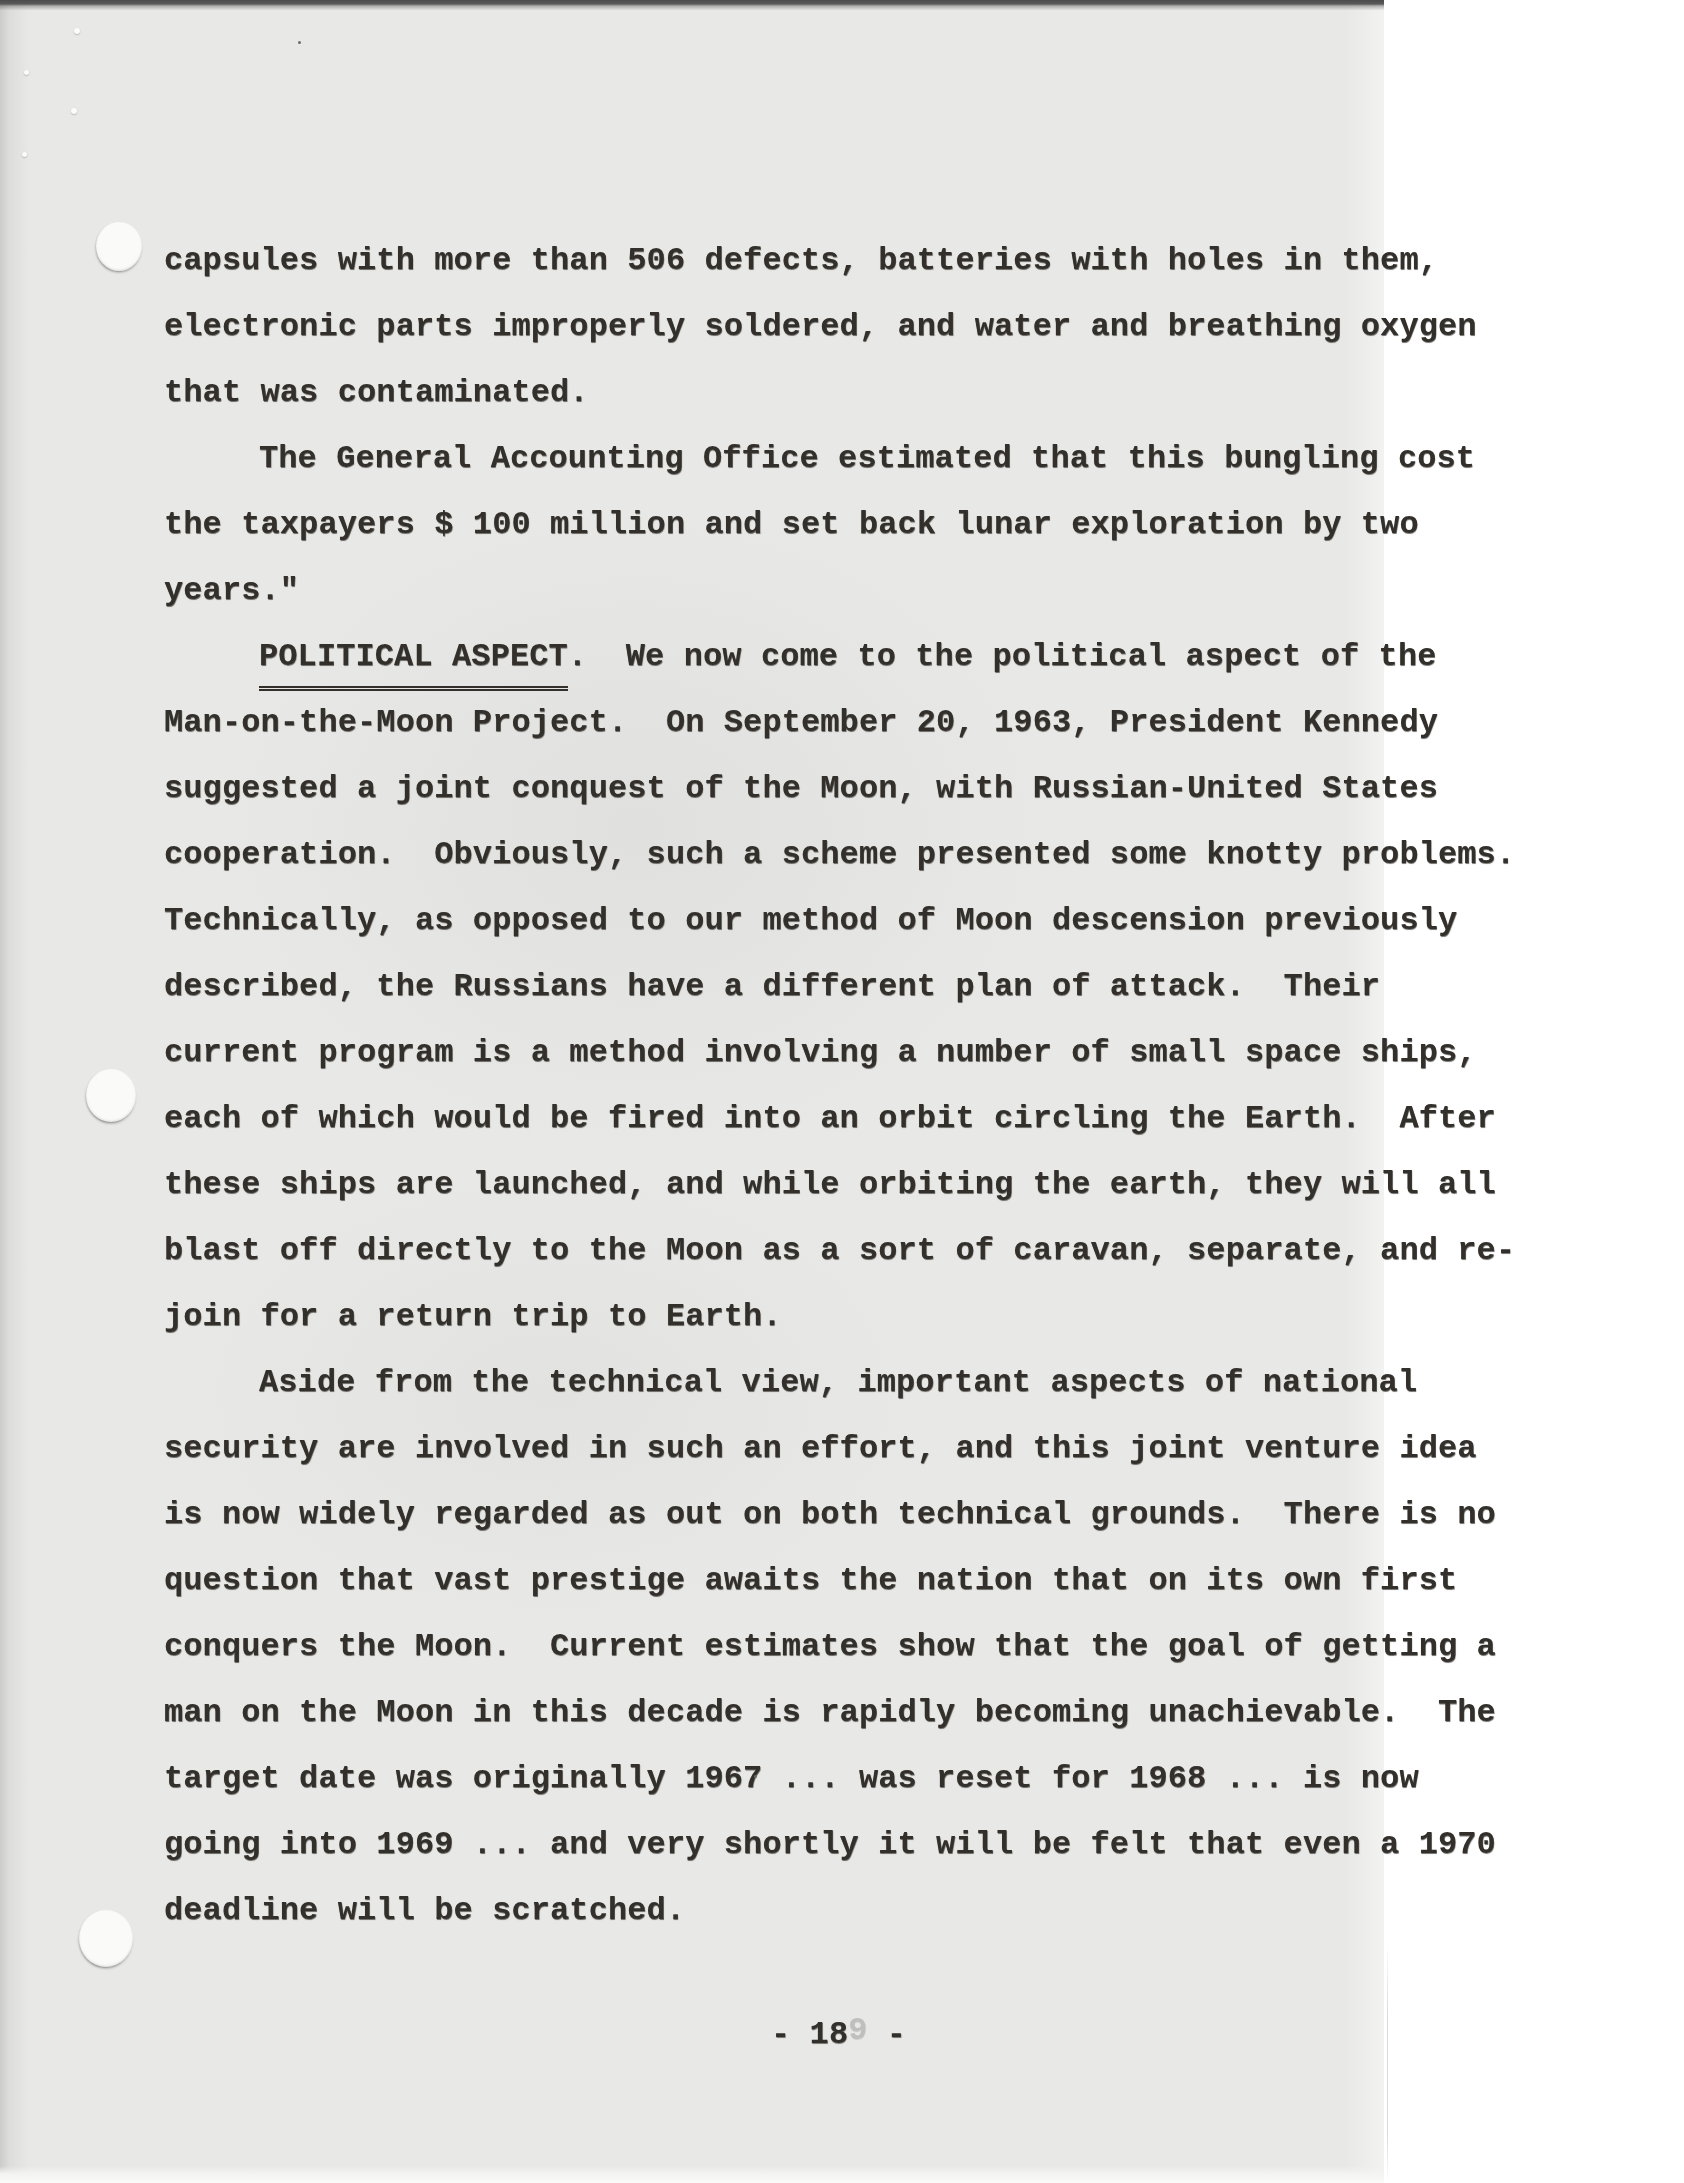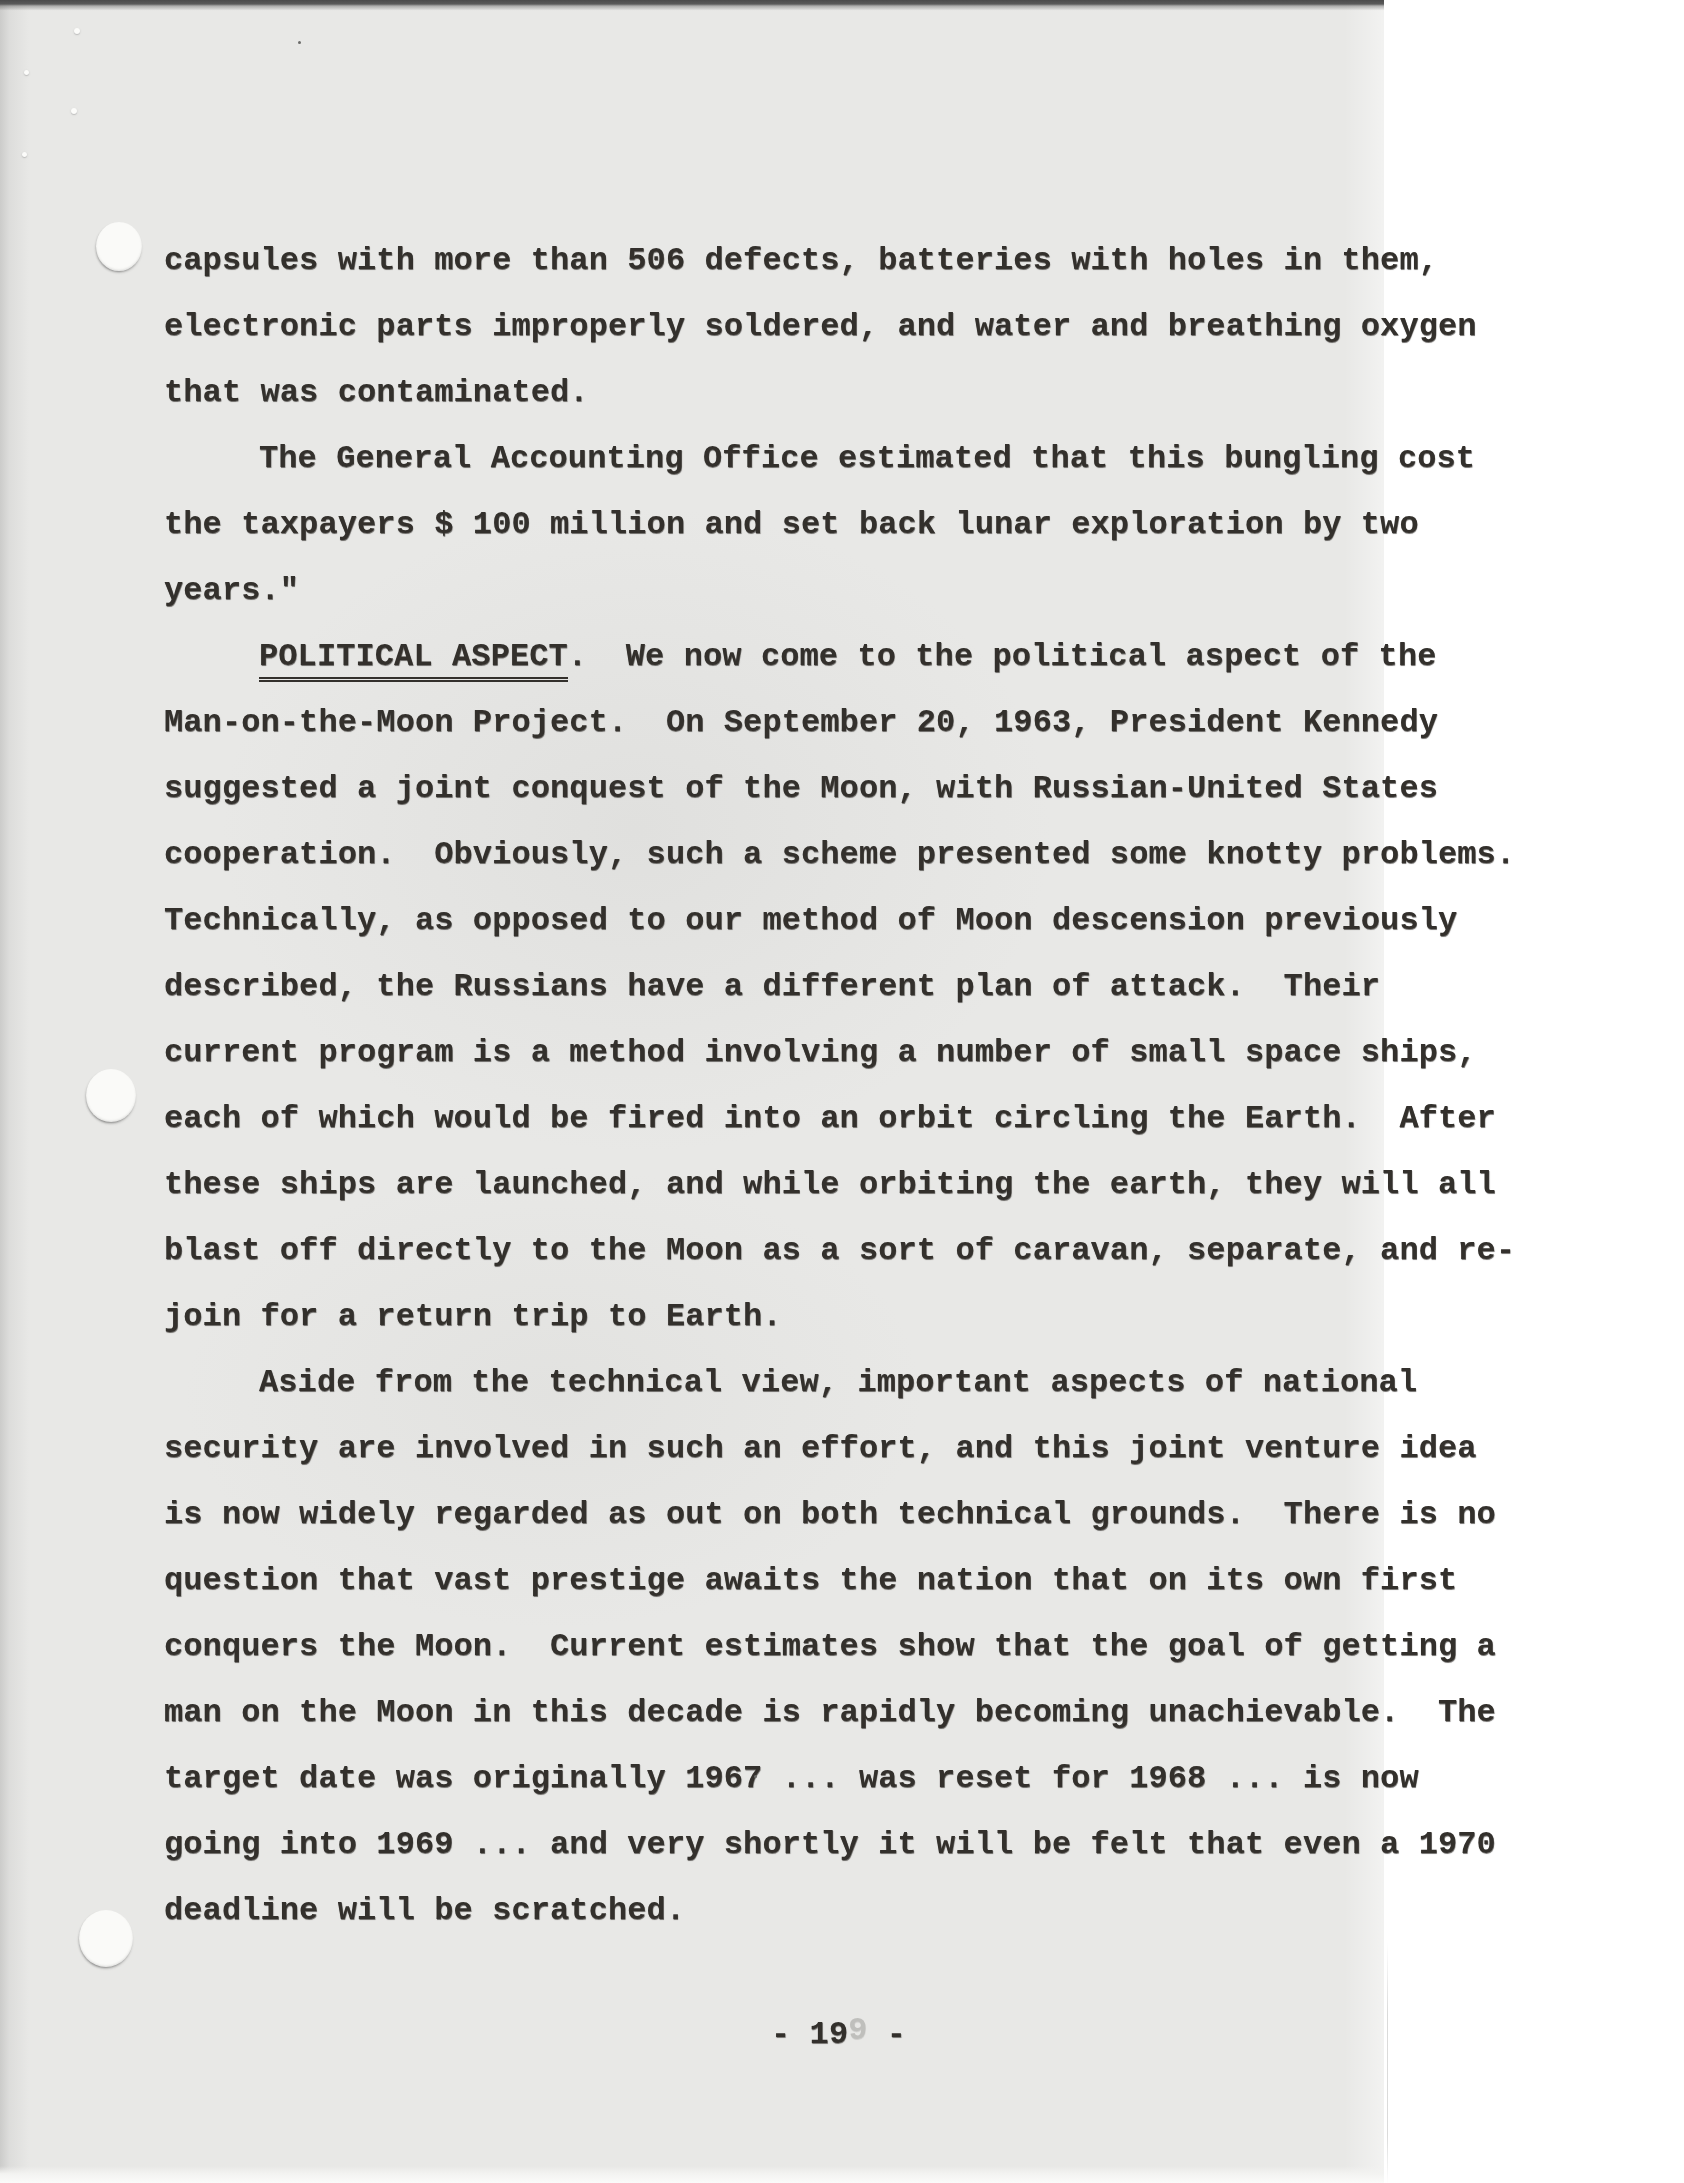--- a/index.html
+++ b/index.html
@@ -38,21 +38,21 @@
     font-weight: 700;
     line-height: 66px;
     letter-spacing: 0.1px;
     white-space: pre;
     text-shadow: 0.4px 0.5px 0.7px rgba(45,42,38,0.65);
   }
   .line { height: 66px; }
   .line.indent { padding-left: 95px; }
   .heading-underline {
     border-bottom: 5.3px double #33302c;
-    padding-bottom: 2px;
+    padding-bottom: 11px;
   }
   .page-number {
     position: absolute;
     left: 771px;
     top: 2016px;
     font-size: 32px;
     font-weight: 700;
     letter-spacing: 0.1px;
     white-space: pre;
     text-shadow: 0.4px 0.5px 0.7px rgba(45,42,38,0.6);
@@ -83,21 +83,21 @@
     background: linear-gradient(to bottom, rgba(110,110,108,0), rgba(110,110,108,0.25) 30%, rgba(110,110,108,0.25) 80%, rgba(110,110,108,0));
   }
 </style>
 </head>
 <body>
 
 <div class="page">
 
   <div class="doc-text"><div class="line">capsules with more than 506 defects, batteries with holes in them,</div><div class="line">electronic parts improperly soldered, and water and breathing oxygen</div><div class="line">that was contaminated.</div><div class="line indent">The General Accounting Office estimated that this bungling cost</div><div class="line">the taxpayers $ 100 million and set back lunar exploration by two</div><div class="line">years."</div><div class="line indent"><span class="heading-underline">POLITICAL ASPECT</span>.  We now come to the political aspect of the</div><div class="line">Man-on-the-Moon Project.  On September 20, 1963, President Kennedy</div><div class="line">suggested a joint conquest of the Moon, with Russian-United States</div><div class="line">cooperation.  Obviously, such a scheme presented some knotty problems.</div><div class="line">Technically, as opposed to our method of Moon descension previously</div><div class="line">described, the Russians have a different plan of attack.  Their</div><div class="line">current program is a method involving a number of small space ships,</div><div class="line">each of which would be fired into an orbit circling the Earth.  After</div><div class="line">these ships are launched, and while orbiting the earth, they will all</div><div class="line">blast off directly to the Moon as a sort of caravan, separate, and re-</div><div class="line">join for a return trip to Earth.</div><div class="line indent">Aside from the technical view, important aspects of national</div><div class="line">security are involved in such an effort, and this joint venture idea</div><div class="line">is now widely regarded as out on both technical grounds.  There is no</div><div class="line">question that vast prestige awaits the nation that on its own first</div><div class="line">conquers the Moon.  Current estimates show that the goal of getting a</div><div class="line">man on the Moon in this decade is rapidly becoming unachievable.  The</div><div class="line">target date was originally 1967 ... was reset for 1968 ... is now</div><div class="line">going into 1969 ... and very shortly it will be felt that even a 1970</div><div class="line">deadline will be scratched.</div></div>
 
-  <div class="page-number"><span>- 19</span><span class="ghost">9</span><span> -</span></div>
+  <div class="page-number"><span>- 18</span><span class="ghost">9</span><span> -</span></div>
 
   <div class="crease" style="left:1387px; top:1942px; height:242px;"></div>
 
 <div class="hole" style="left: 96px; top: 222px; width: 46px; height: 49px;"></div>
     <div class="hole" style="left: 86px; top: 1069px; width: 50px; height: 53px;"></div>
     <div class="hole" style="left: 79px; top: 1910px; width: 54px; height: 57px;"></div>
     <div class="speck white" style="left: 74px; top: 28px; width: 6px; height: 6px;"></div>
     <div class="speck white" style="left: 24px; top: 70px; width: 5.3px; height: 5.3px;"></div>
     <div class="speck white" style="left: 71px; top: 108px; width: 6px; height: 6px;"></div>
     <div class="speck white" style="left: 22px; top: 152px; width: 5.3px; height: 5.3px;"></div>

